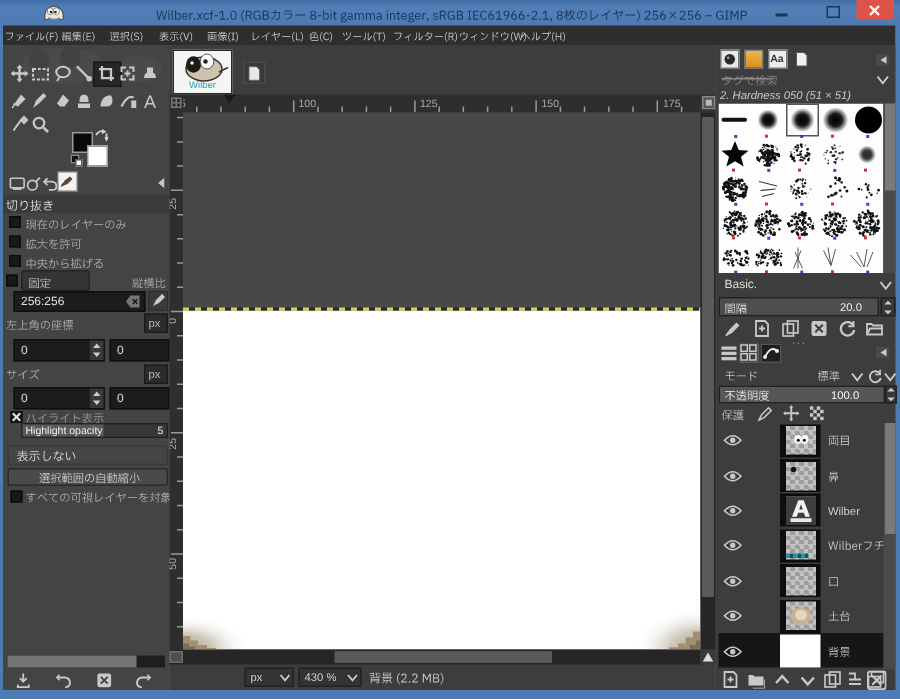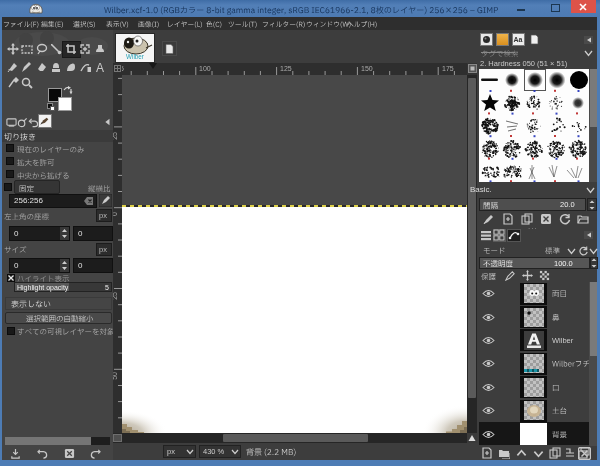--- a/index.html
+++ b/index.html
@@ -428,21 +428,21 @@
     <rect x="0" y="0" width="9" height="8" fill="#4a4a4a"></rect>
     <path d="M7 1.5 L3 4 L7 6.5 Z" fill="#ccc"></path>
   </svg>
 <svg class="a" style="left:481px;top:48.5px;overflow:visible" width="40" height="10" viewBox="0 -7.5 40 10">
     <path fill="#8a8a8a" d="M6.4 -5Q6.3 -3 5.1 -1.7Q4 -0.4 2 0.2L1.8 -0.3Q3.5 -0.8 4.5 -1.8Q3.6 -2.5 2.7 -3.1L3 -3.5Q4 -2.9 4.9 -2.2Q5.6 -3.1 5.8 -4.5H2.9Q2.5 -4 2.1 -3.5Q1.7 -3.1 1.2 -2.7L0.8 -3.1Q2.4 -4.2 3.1 -6L3.6 -5.9Q3.5 -5.4 3.2 -5Z M14.2 -6.3Q14.6 -5.6 14.9 -5L14.5 -4.8Q14.2 -5.6 13.8 -6.1ZM13.4 -6Q13.8 -5.3 14 -4.7L13.7 -4.6Q13.5 -2.8 12.4 -1.5Q11.2 -0.3 9.3 0.3L9.1 -0.2Q10.8 -0.7 11.8 -1.8Q12.8 -2.8 13.1 -4.4H10.2Q9.9 -3.9 9.5 -3.4Q9.1 -3 8.5 -2.6L8.2 -3Q9 -3.6 9.5 -4.3Q10.1 -5 10.5 -5.9L11 -5.8Q10.8 -5.2 10.5 -4.9H13.5Q13.2 -5.4 12.9 -5.8Z M20.9 0.1Q19.3 0 18.5 -0.5Q17.7 -1.1 17.7 -2.2Q17.7 -2.9 18.1 -3.5Q18.5 -4.1 19.1 -4.5Q19.4 -4.7 19.9 -4.8V-4.8Q17.5 -4.7 15.6 -4.5L15.6 -5.1Q18.4 -5.2 21.7 -5.4L21.7 -4.9Q21.3 -4.9 21 -4.9Q20.7 -4.8 20.4 -4.7Q19.9 -4.6 19.4 -4.2Q18.8 -3.8 18.5 -3.3Q18.2 -2.8 18.2 -2.2Q18.2 -1.4 18.9 -0.9Q19.5 -0.5 21 -0.4ZM21.6 -2.8Q21.2 -3.5 20.8 -4L21.2 -4.2Q21.7 -3.6 22 -3ZM20.8 -2.4Q20.5 -3 20 -3.6L20.4 -3.8Q20.9 -3.2 21.2 -2.6Z M25.2 -2.4 24.9 -2.1 24.4 -3.3Q24.4 -3.3 24.3 -3.3Q24.3 -3.3 24.3 -3.2V0.6H23.9V-3.4H23.8Q23.8 -2.2 23.1 -1.1L22.8 -1.5Q23.2 -2.1 23.5 -2.9Q23.8 -3.7 23.8 -4.4H22.9V-4.9H23.9V-6.3H24.3V-4.9H25.1V-4.4H24.3V-3.4H24.4L24.5 -3.5Q24.5 -3.6 24.6 -3.6Q24.6 -3.6 24.7 -3.5ZM27.3 -6Q27.1 -5.5 26.7 -5Q26.2 -4.6 25.4 -4.1L25.2 -4.5Q25.9 -4.9 26.4 -5.3Q26.9 -5.8 27.1 -6.3H27.6Q27.8 -5.8 28.3 -5.3Q28.9 -4.9 29.7 -4.4L29.5 -4Q28.6 -4.6 28 -5Q27.5 -5.5 27.3 -6ZM27.6 -1.6Q27.8 -1.1 28.2 -0.7Q28.7 -0.2 29.5 0.2L29.3 0.6Q28.4 0.1 27.9 -0.4Q27.4 -0.9 27.3 -1.4H27.3Q27.2 -0.9 26.7 -0.4Q26.2 0.1 25.4 0.6L25.2 0.2Q26.6 -0.6 27 -1.6H25.5V-3.4H27.1V-4.1H26.1V-4.5H28.6V-4.1H27.5V-3.4H29.2V-1.6ZM25.9 -2H27.1Q27.1 -2 27.1 -2.1V-3H25.9ZM28.8 -3H27.5V-2.1Q27.5 -2 27.5 -2H28.8Z M37.1 -5.2H33.9V-4.4H37V-3H36.5V-4H34Q33.3 -3.3 32.6 -2.8Q33 -2.6 33.4 -2.4Q34.3 -3 35.2 -3.8L35.5 -3.5Q34.4 -2.5 33.4 -1.9Q34.7 -1.9 35.9 -2Q35.6 -2.3 35.3 -2.6L35.6 -2.9Q36.4 -2.2 37 -1.4L36.7 -1.2Q36.6 -1.3 36.3 -1.7Q35.2 -1.5 33.9 -1.5V0.6H33.5V-1.5Q32 -1.4 30.6 -1.4L30.5 -1.8Q31.5 -1.8 32.5 -1.8Q32.7 -2 33 -2.1Q32.3 -2.6 31.4 -3.1L31.7 -3.4Q32.1 -3.2 32.2 -3.1Q32.9 -3.5 33.4 -4H31V-3H30.5V-4.4H33.5V-5.2H30.4V-5.6H33.5V-6.3H33.9V-5.6H37.1ZM35 -1.1Q36 -0.6 37 0.1L36.7 0.4Q35.9 -0.2 34.7 -0.8ZM30.5 -0Q31.7 -0.5 32.4 -1.1L32.7 -0.8Q32 -0.2 30.8 0.4Z"></path>
   </svg>
 <div class="a" style="left:481px;top:52px;width:34px;height:1px;background:#8a8a8a"></div>
 <svg class="a" style="left:584px;top:50px" width="9" height="7" viewBox="0 0 9 7">
     <path d="M1 1 L4.5 5.5 L8 1" fill="none" stroke="#ccc" stroke-width="1.3"></path>
   </svg>
-<div class="tx" style="left:480px;top:59px;font-size:7.5px;color:#c8c8c8;">2. Hardness 050 (51 × 51)</div>
+<div class="tx" style="left:480px;top:59px;font-size:7.5px;color:#c8c8c8;font-style:italic">2. Hardness 050 (51 × 51)</div>
 <svg class="a" style="left:479px;top:69px" width="110" height="113" viewBox="0 0 110 113">
     <rect x="0" y="0" width="110" height="113" fill="#fdfdfd"></rect>
     <defs>
       <radialGradient id="soft">
         <stop offset="0%" stop-color="#000"></stop>
         <stop offset="50%" stop-color="#000" stop-opacity="0.9"></stop>
         <stop offset="100%" stop-color="#000" stop-opacity="0"></stop>
       </radialGradient>
     </defs>
     <rect x="2" y="9.5" width="17" height="2.6" rx="1.3" fill="#111"></rect>
@@ -1580,21 +1580,21 @@
     <rect x="76.5" y="88.8" width="2" height="2" fill="#2233bb" opacity="0.9"></rect>
     <rect x="97.0" y="88.6" width="2" height="2" fill="#bb2222" opacity="0.9"></rect>
     <rect x="10.5" y="111.4" width="2" height="2" fill="#2233bb" opacity="0.9"></rect>
     <rect x="31.0" y="111.2" width="2" height="2" fill="#bb2222" opacity="0.9"></rect>
     <rect x="54.5" y="111.4" width="2" height="2" fill="#2233bb" opacity="0.9"></rect>
     <rect x="75.0" y="111.2" width="2" height="2" fill="#bb2222" opacity="0.9"></rect>
     <rect x="98.5" y="111.4" width="2" height="2" fill="#2233bb" opacity="0.9"></rect>
   </svg>
 <div class="a" style="left:589px;top:69px;width:8px;height:113px;background:#4a4a4a"></div>
 <div class="a" style="left:590px;top:69px;width:7px;height:58px;background:#7a7a7a"></div>
-<div class="tx" style="left:470px;top:185px;font-size:8px;color:#ddd">Basic.</div>
+<div class="tx" style="left:483px;top:185px;font-size:8px;color:#ddd">Basic.</div>
 <svg class="a" style="left:586px;top:187px" width="9" height="7" viewBox="0 0 9 7">
     <path d="M1 1 L4.5 5.5 L8 1" fill="none" stroke="#ccc" stroke-width="1.3"></path>
   </svg>
 <div class="a" style="left:479px;top:198px;width:107px;height:13px;background:#4e4e4e;border:1px solid #222"></div>
 <svg class="a" style="left:483px;top:200.5px;overflow:visible" width="17" height="10" viewBox="0 -7.5 17 10">
     <path fill="#f0f0f0" d="M0.7 -6H3.3V-3.5H1.1V0.5H0.7ZM4 -6H6.8V-0Q6.8 0.2 6.7 0.3Q6.6 0.4 6.3 0.4H5.2L5.2 -0H6.4V-3.5H4ZM1.1 -5H2.9V-5.6H1.1ZM4.5 -5H6.4V-5.6H4.5ZM1.1 -3.9H2.9V-4.6H1.1ZM4.5 -3.9H6.4V-4.6H4.5ZM2.2 -2.9H5.2V-0.2H2.6V0.2H2.2ZM4.8 -1.8V-2.5H2.6V-1.8ZM2.6 -1.4V-0.6H4.8V-1.4Z M10.2 -6V-5.7Q10.1 -5.2 9.8 -4.7Q9.6 -4.2 9.4 -3.7Q9.7 -3.4 9.9 -2.9Q10.1 -2.5 10.1 -2Q10.1 -1.5 9.9 -1.2Q9.7 -1 9.3 -1H8.9L8.8 -1.4H9.1Q9.4 -1.4 9.6 -1.6Q9.7 -1.8 9.7 -2.1Q9.7 -2.5 9.4 -2.9Q9.2 -3.3 8.8 -3.7Q9.1 -4.2 9.4 -4.7Q9.6 -5.2 9.7 -5.6H8.5V0.6H8.1V-6ZM10.5 -5.6V-6H14.7V-5.6ZM10.8 -3.6V-5.1H14.2V-3.6ZM11.2 -4H13.8V-4.7H11.2ZM10.5 0.6V-3.1H14.5V-0Q14.5 0.2 14.4 0.3Q14.3 0.4 14 0.4H13.3L13.2 0H14V-1.6H13.3Q13 -1.6 12.9 -1.7Q12.8 -1.8 12.8 -2.1V-2.7H12.2V-2.6Q12.2 -2.2 12 -1.8Q11.7 -1.5 11.2 -1.3L11 -1.6Q11.4 -1.8 11.6 -2Q11.8 -2.3 11.8 -2.6V-2.7H11V0.6ZM14 -2V-2.7H13.2V-2.1Q13.2 -2 13.2 -2Q13.3 -2 13.4 -2ZM13.6 -1.2V-0.9H12.7V0.4H12.3V-0.9H11.4V-1.2Z"></path>
   </svg>
 <div class="tx" style="left:560px;top:200px;font-size:7.5px;color:#f0f0f0">20.0</div>
 <div class="a" style="left:587px;top:198px;width:10px;height:13px;background:#383838;border:1px solid #222"></div>
 <svg class="a" style="left:588px;top:200px" width="8" height="10" viewBox="0 0 8 10">

